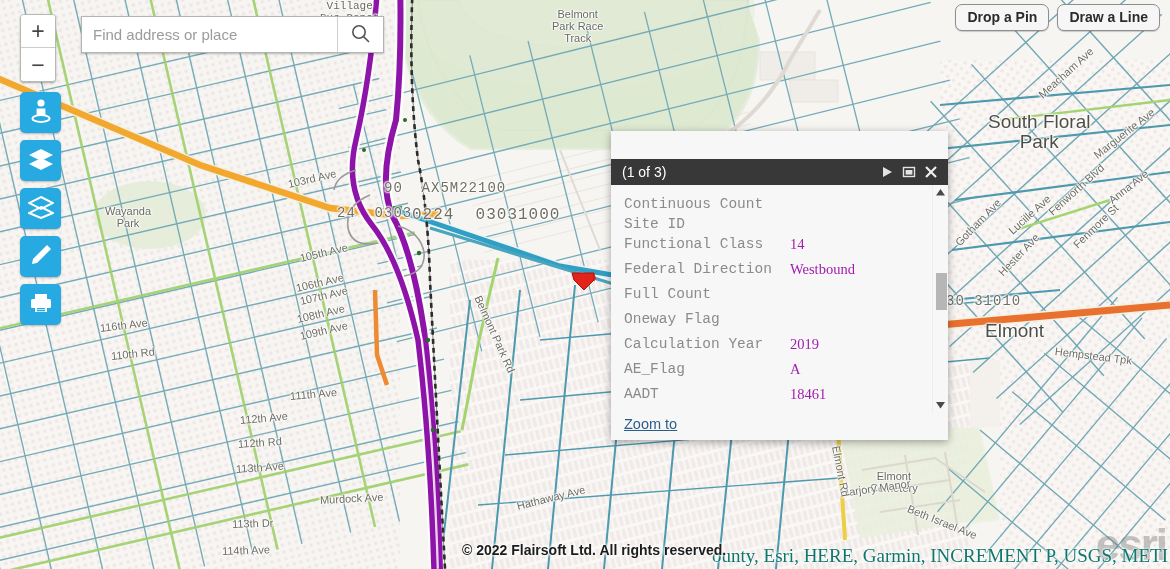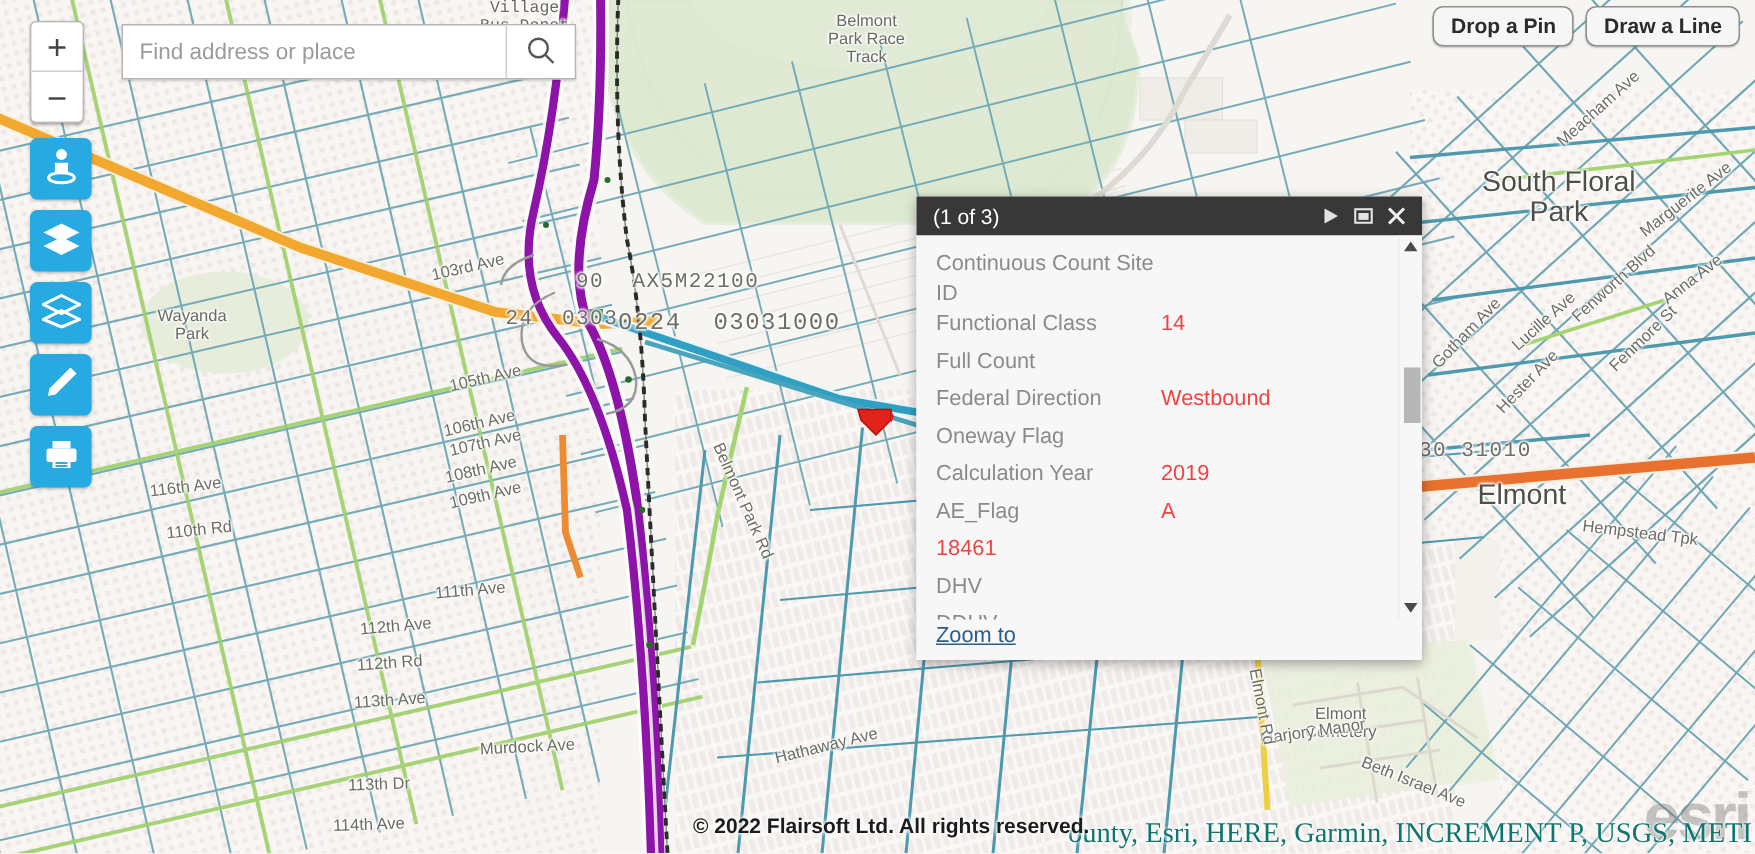--- a/index.html
+++ b/index.html
@@ -123,20 +123,21 @@
     box-shadow: 0 2px 8px rgba(0,0,0,.35);
     z-index: 60;
     display: flex; flex-direction: column;
   }
   .popup-header {
     height: 26px;
     background: #383838;
     display: flex; align-items: center;
     padding: 0 6px 0 11px;
     flex: 0 0 auto;
+    margin-top: 28px;
   }
   .popup-title {
     color: #fff; font-size: 14px; flex: 1;
     font-family: "Liberation Sans", sans-serif;
   }
   .popup-hicon {
     width: 22px; height: 22px;
     display: flex; align-items: center; justify-content: center;
     cursor: pointer; color: #e4e4e4;
   }
@@ -153,25 +154,26 @@
   }
   .attr-row {
     display: flex;
     align-items: flex-start;
     min-height: 25px;
     line-height: 20px;
   }
   .attr-name {
     width: 150px; flex: 0 0 150px;
     font-size: 14.5px; color: #8b8b8b;
-    font-family: Liberation Sans, sans-serif;
+    font-family: Liberation Mono, monospace;
   }
   .attr-val {
-    font-size: 14.5px; color: #ef4444;
-    font-family: Liberation Sans, sans-serif;
+    font-size: 14.5px; color: #a21caf;
+    font-family: Liberation Serif, serif;
+    margin-left: 16px;
   }
   .popup-foot {
     flex: 0 0 auto;
     padding: 2px 0 7px 13px;
     background: #f7f7f7;
   }
   .popup-foot a {
     font-size: 14.5px; color: #2b5d8b;
     text-decoration: underline; cursor: pointer; text-align: center;
   }
@@ -626,40 +628,41 @@
       <div class="attr-list" id="attr-list">
           <div class="attr-row">
             <div class="attr-name">Continuous Count Site ID</div>
             <div class="attr-val"></div>
           </div>
           <div class="attr-row">
             <div class="attr-name">Functional Class</div>
             <div class="attr-val">14</div>
           </div>
           <div class="attr-row">
+            <div class="attr-name">Federal Direction</div>
+            <div class="attr-val">Westbound</div>
+          </div>
+          <div class="attr-row">
             <div class="attr-name">Full Count</div>
             <div class="attr-val"></div>
           </div>
           <div class="attr-row">
-            <div class="attr-name">Federal Direction</div>
-            <div class="attr-val">Westbound</div>
-          </div>
-          <div class="attr-row">
             <div class="attr-name">Oneway Flag</div>
             <div class="attr-val"></div>
           </div>
           <div class="attr-row">
             <div class="attr-name">Calculation Year</div>
             <div class="attr-val">2019</div>
           </div>
           <div class="attr-row">
             <div class="attr-name">AE_Flag</div>
             <div class="attr-val">A</div>
           </div>
           <div class="attr-row">
+            <div class="attr-name">AADT</div>
             <div class="attr-val">18461</div>
           </div>
           <div class="attr-row">
             <div class="attr-name">DHV</div>
             <div class="attr-val"></div>
           </div>
           <div class="attr-row">
             <div class="attr-name">DDHV</div>
             <div class="attr-val"></div>
           </div>

